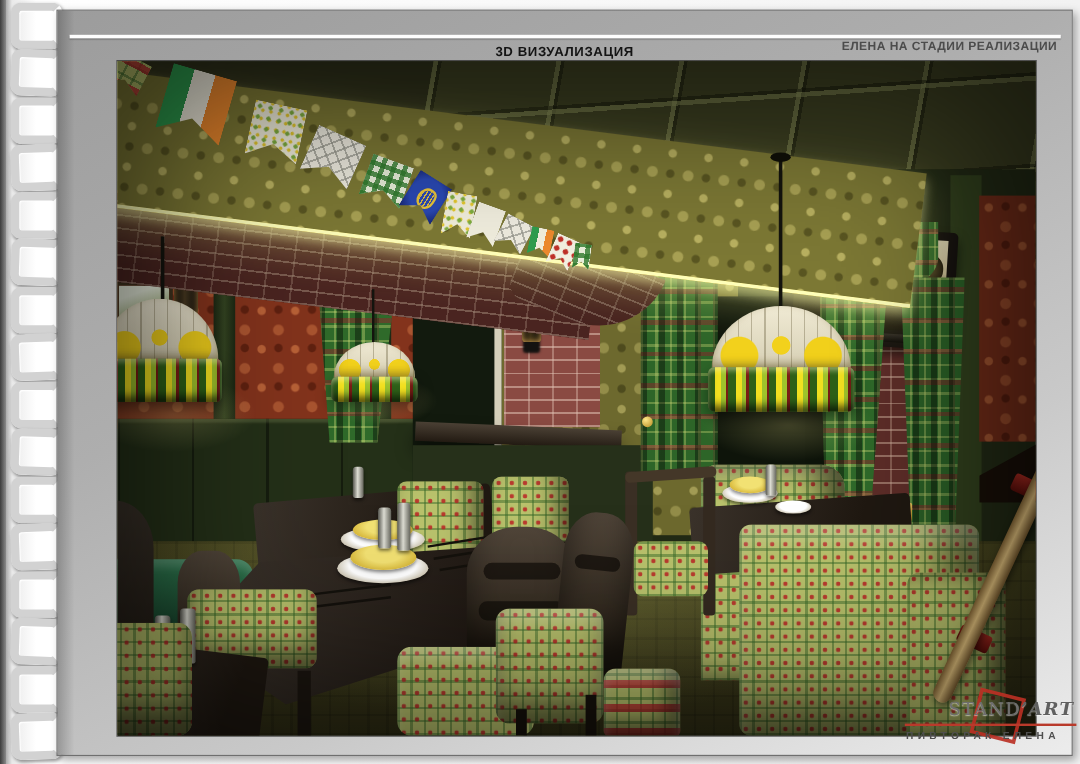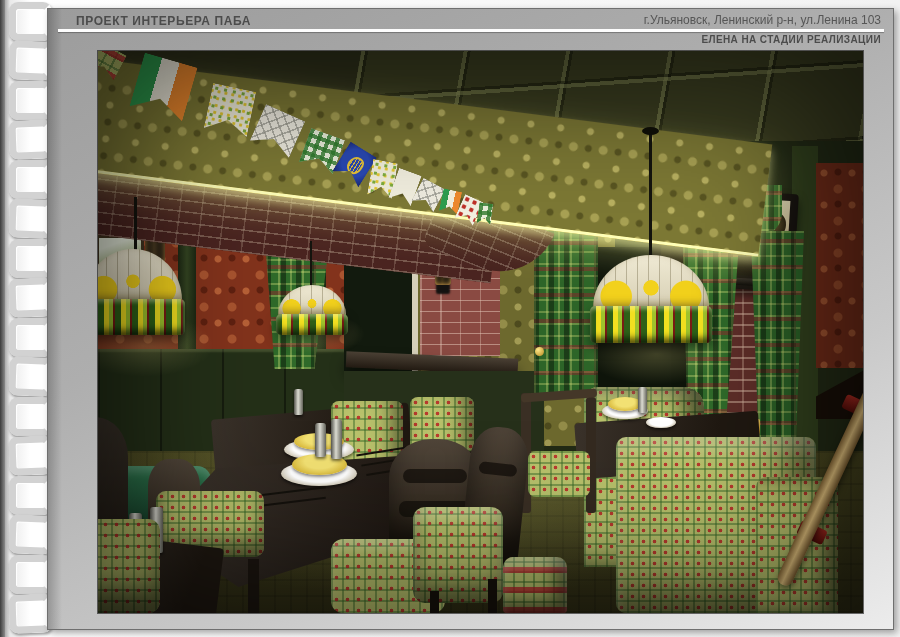--- a/index.html
+++ b/index.html
@@ -129,24 +129,23 @@
   <div class="abs ring" style="top:436px;transform:rotate(-2deg)"></div>
   <div class="abs ring" style="top:476px"></div>
   <div class="abs ring" style="top:515px;transform:rotate(2deg)"></div>
   <div class="abs ring" style="top:555px"></div>
   <div class="abs ring" style="top:594px;transform:rotate(-2deg)"></div>
 </div>
 
 <div class="abs sheet">
   <div class="abs sheet-fold"></div>
 
-  <div class="abs hdr-title">ПРОЕКТ ИНТЕРЬЕРА ПАБА</div>
   <div class="abs hdr-line"></div>
-  <div class="abs hdr-address">г.Ульяновск, Ленинский р-н, ул.Ленина 103</div>
   <div class="abs hdr-status">ЕЛЕНА НА СТАДИИ РЕАЛИЗАЦИИ</div>
+  <div class="abs hdr-3d">3D ВИЗУАЛИЗАЦИЯ</div>
 
   <div class="abs render">
 
     <div class="abs" style="left:0;top:0;right:0;height:170px;background:#2e301a"></div>
     <div class="abs coffer" style="left:245px;top:-25px;width:560px;height:210px;transform:rotate(-4deg) skewX(-14deg)"></div>
 
     <div class="abs" style="left:430px;top:90px;width:335px;height:350px;background:#222a15"></div>
     <div class="abs damask-olive" style="left:232px;top:110px;width:285px;height:285px"></div>
     <div class="abs" style="left:694px;top:95px;width:26px;height:340px;background:#31401d"></div>
     <div class="abs damask-red" style="left:718px;top:112px;width:47px;height:205px;filter:brightness(.85)"></div>
@@ -290,13 +289,19 @@
     <div class="abs shaker" style="left:31px;top:462px;width:13px;height:40px"></div>
     <div class="abs shaker" style="left:52px;top:456px;width:13px;height:46px"></div>
     <div class="abs woodback" style="left:-52px;top:366px;width:82px;height:198px;border-radius:40% 40% 6px 6px/20% 20% 6px 6px;filter:brightness(.7)"></div>
     <div class="abs tartan" style="left:-42px;top:468px;width:104px;height:94px;border-radius:12px;box-shadow:inset 0 -24px 26px rgba(0,0,0,.55)"></div>
 
     <div class="abs tartan-red" style="left:405px;top:506px;width:64px;height:56px;border-radius:10px 10px 4px 4px;box-shadow:inset 0 10px 10px rgba(255,255,255,.25), inset -12px -10px 18px rgba(0,0,0,.5)"></div>
 
     <div class="abs vignette"></div>
   </div>
 
+  <div class="abs logo">
+    <div class="abs logo-square"></div>
+    <div class="abs logo-brand"><span class="p1">STAND</span><span class="p2">’ART</span></div>
+    <div class="abs logo-line"></div>
+    <div class="abs logo-byline">ПИВТОРАК ЕЛЕНА</div>
+  </div>
 </div>
 
 </body></html>

